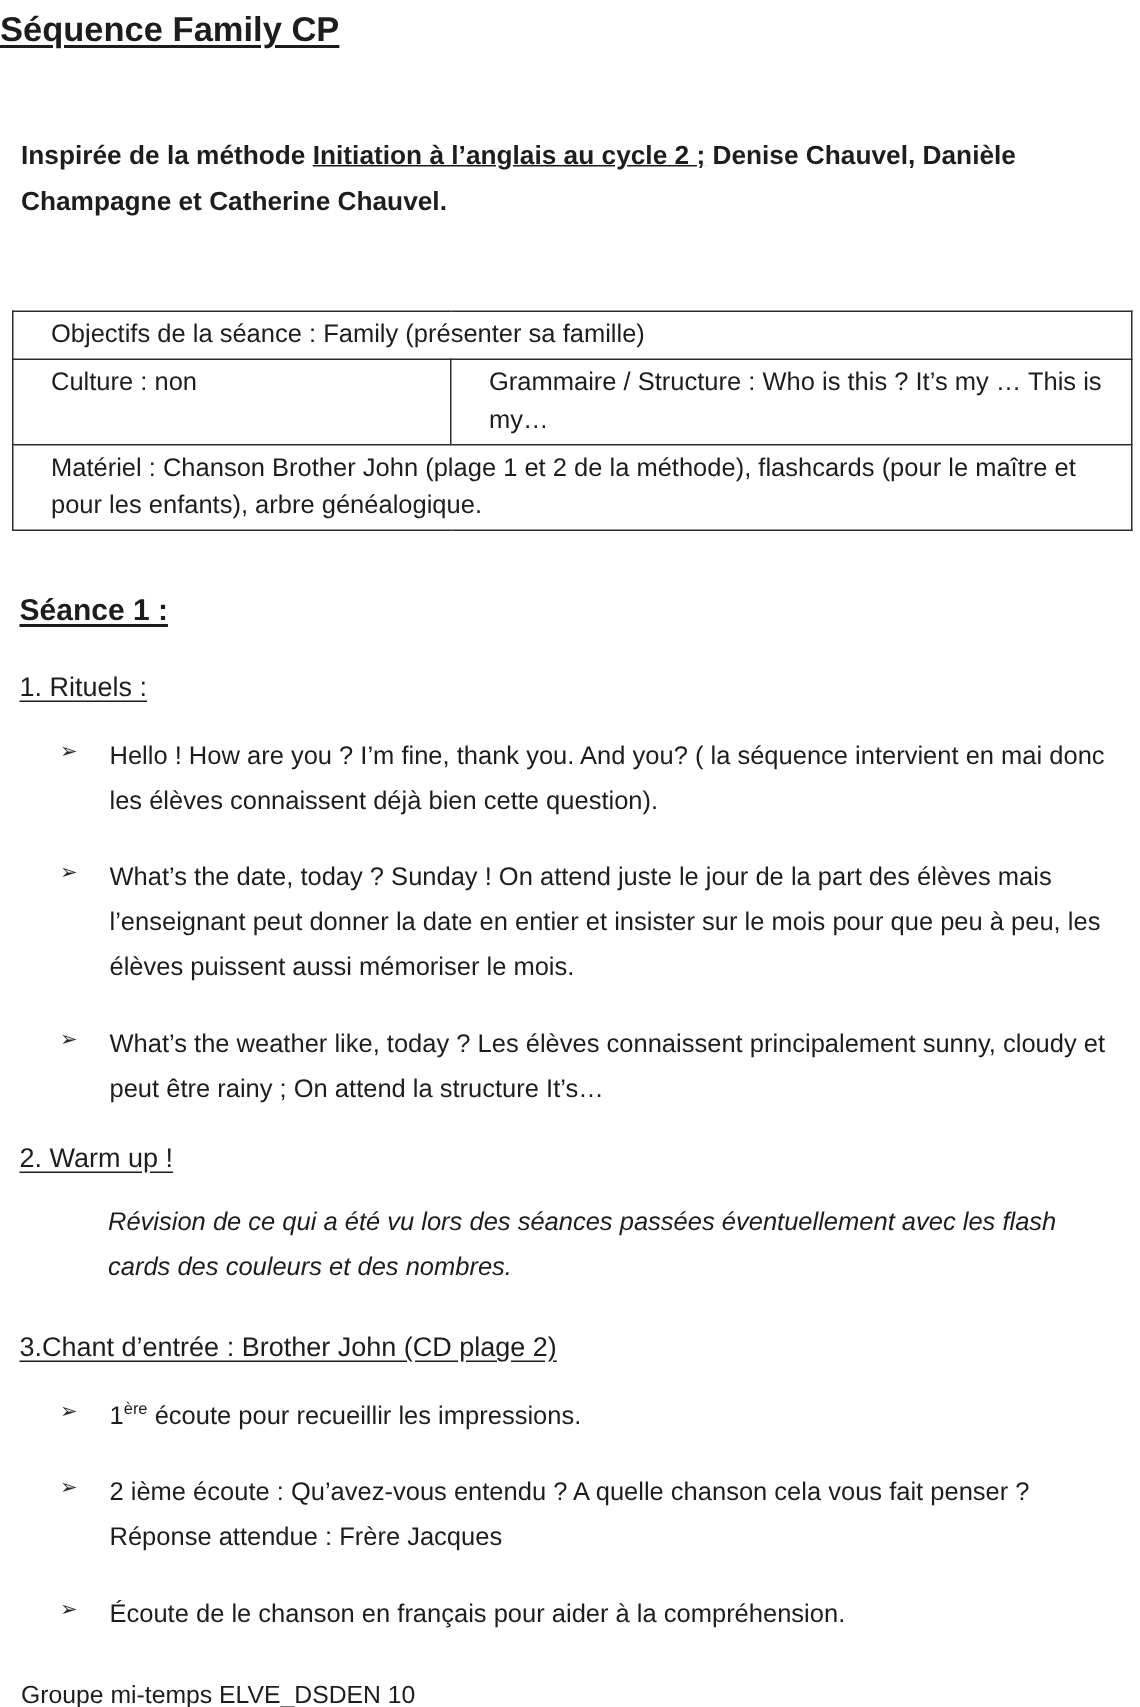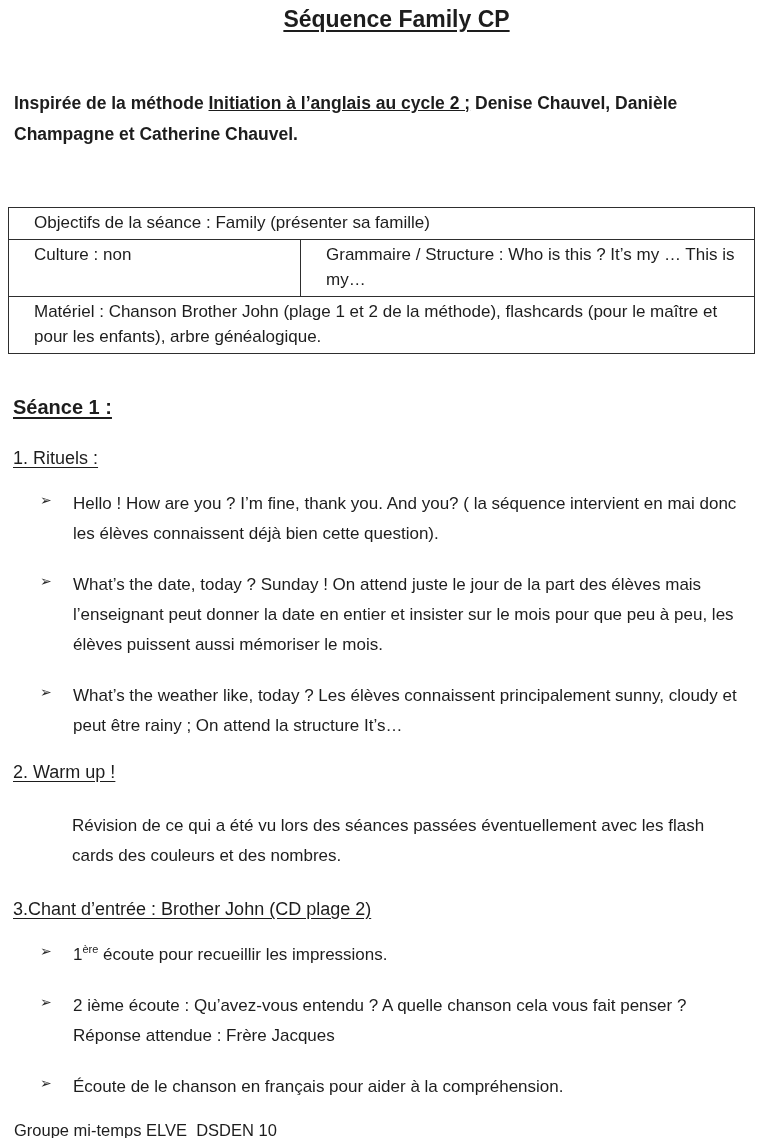--- a/index.html
+++ b/index.html
@@ -8,24 +8,22 @@
     width: 760px; height: 1138px;
     background: #ffffff;
     font-family: "Liberation Sans", sans-serif;
     color: #1d1d1d;
     overflow: hidden;
   }
   .page { position: relative; width: 760px; height: 1138px; }
 
   .doc-title {
     margin: 6px 0 0 0;
-    text-align: center;
     font-size: 23px;
     font-weight: bold;
-    padding-left: 33px;
   }
   .doc-title .u-title { text-decoration: underline; text-underline-offset: 3px; }
 
   .intro {
     margin: 55px 18px 0 14px;
     font-size: 17.5px;
     font-weight: bold;
     line-height: 31px;
   }
   .u { text-decoration: underline; }
@@ -57,23 +55,24 @@
   }
   .h-seance span, .h-sub span { text-decoration: underline; text-underline-offset: 3px; }
 
   ul.arrows { list-style: none; margin: 20px 0 0 0; padding: 0 22px 0 40px; }
   ul.arrows li { display: flex; margin-bottom: 21px; }
   .glyph { flex: 0 0 33px; font-size: 14px; padding-top: 3px; color: #2a2a2a; }
   .btext { flex: 1; font-size: 17px; line-height: 30px; }
   .btext sup { font-size: 11px; line-height: 0; }
 
   .warmup-para {
-    margin: 28px 30px 0 72px;
+    margin: 17px 30px 0 72px;
     font-size: 17px;
     line-height: 30px;
+    font-style: italic;
   }
 
   .footer {
     position: absolute;
     left: 14px; bottom: 4px;
     font-size: 16.5px;
   }
 </style>
 </head>
 <body>

